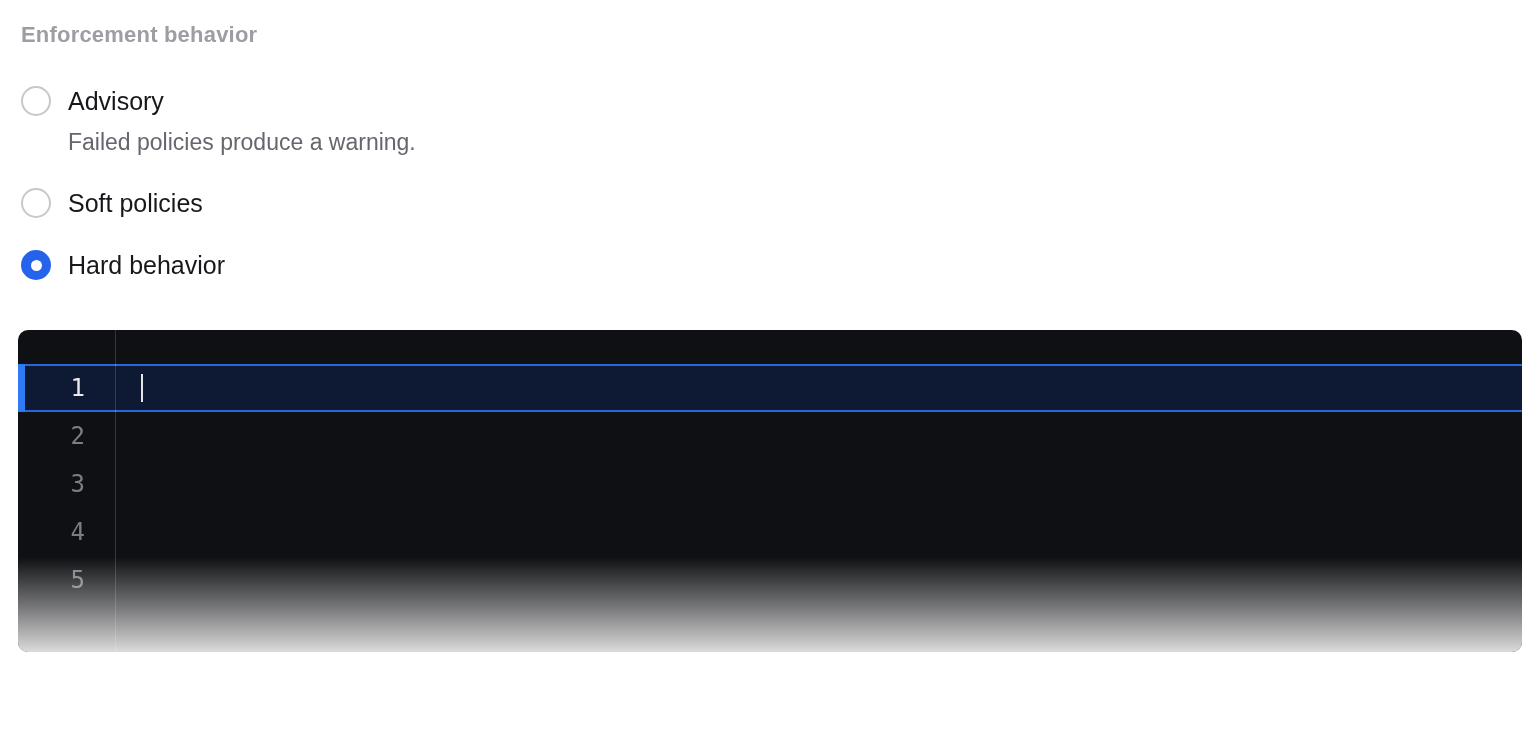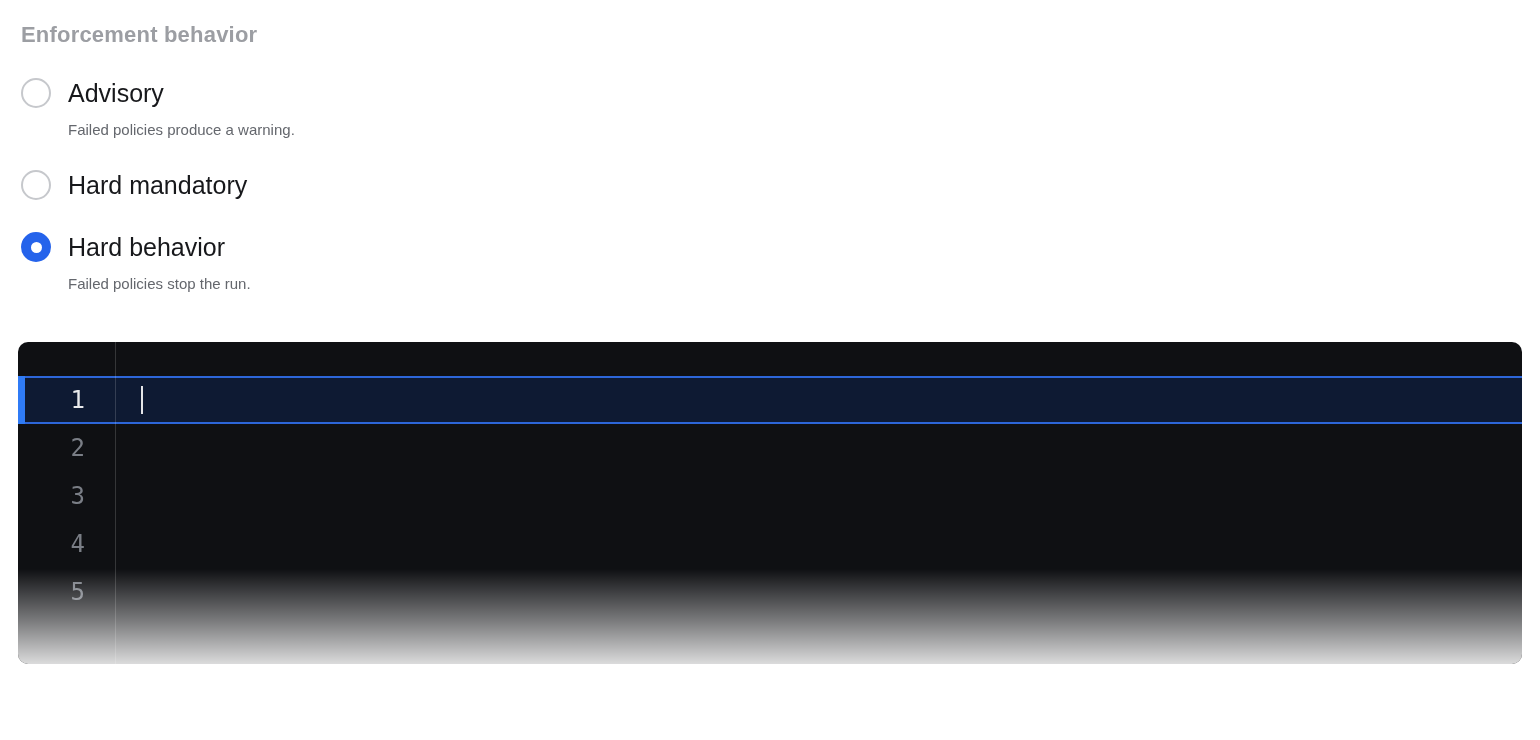--- a/index.html
+++ b/index.html
@@ -15,21 +15,21 @@
 
   .container { padding: 22px 0 0 21px; }
 
   .field-label {
     font-size: 22px;
     font-weight: 600;
     color: #9c9ea3;
     letter-spacing: 0.2px;
   }
 
-  .options { margin-top: 30px; }
+  .options { margin-top: 38px; }
   .option + .option { margin-top: 32px; }
 
   .option-head {
     display: flex;
     align-items: center;
     gap: 17px;
     cursor: pointer;
   }
 
   .radio {
@@ -59,21 +59,21 @@
 
   .option-label {
     font-size: 25px;
     font-weight: 500;
     color: #17181b;
   }
 
   .option-desc {
     margin-left: 47px;
     margin-top: 13px;
-    font-size: 15px;
+    font-size: 23px;
     color: #64676d;
   }
 
   
   .editor {
     position: relative;
     margin: 50px 18px 0 18px;
     height: 322px;
     background: #0f1013;
     border-radius: 10px;
@@ -172,30 +172,29 @@
       <div class="option-head">
         <span class="radio"></span>
         <span class="option-label">Advisory</span>
       </div>
       <div class="option-desc">Failed policies produce a warning.</div>
     </div>
 
     <div class="option">
       <div class="option-head">
         <span class="radio"></span>
-        <span class="option-label">Hard mandatory</span>
+        <span class="option-label">Soft policies</span>
       </div>
     </div>
 
     <div class="option">
       <div class="option-head">
         <span class="radio checked"></span>
         <span class="option-label">Hard behavior</span>
       </div>
-      <div class="option-desc">Failed policies stop the run.</div>
     </div>
 
   </div>
 </div>
 
 <div class="editor">
   <div class="gutter-separator"></div>
 
   <div class="editor-lines">
     <div class="row active">

